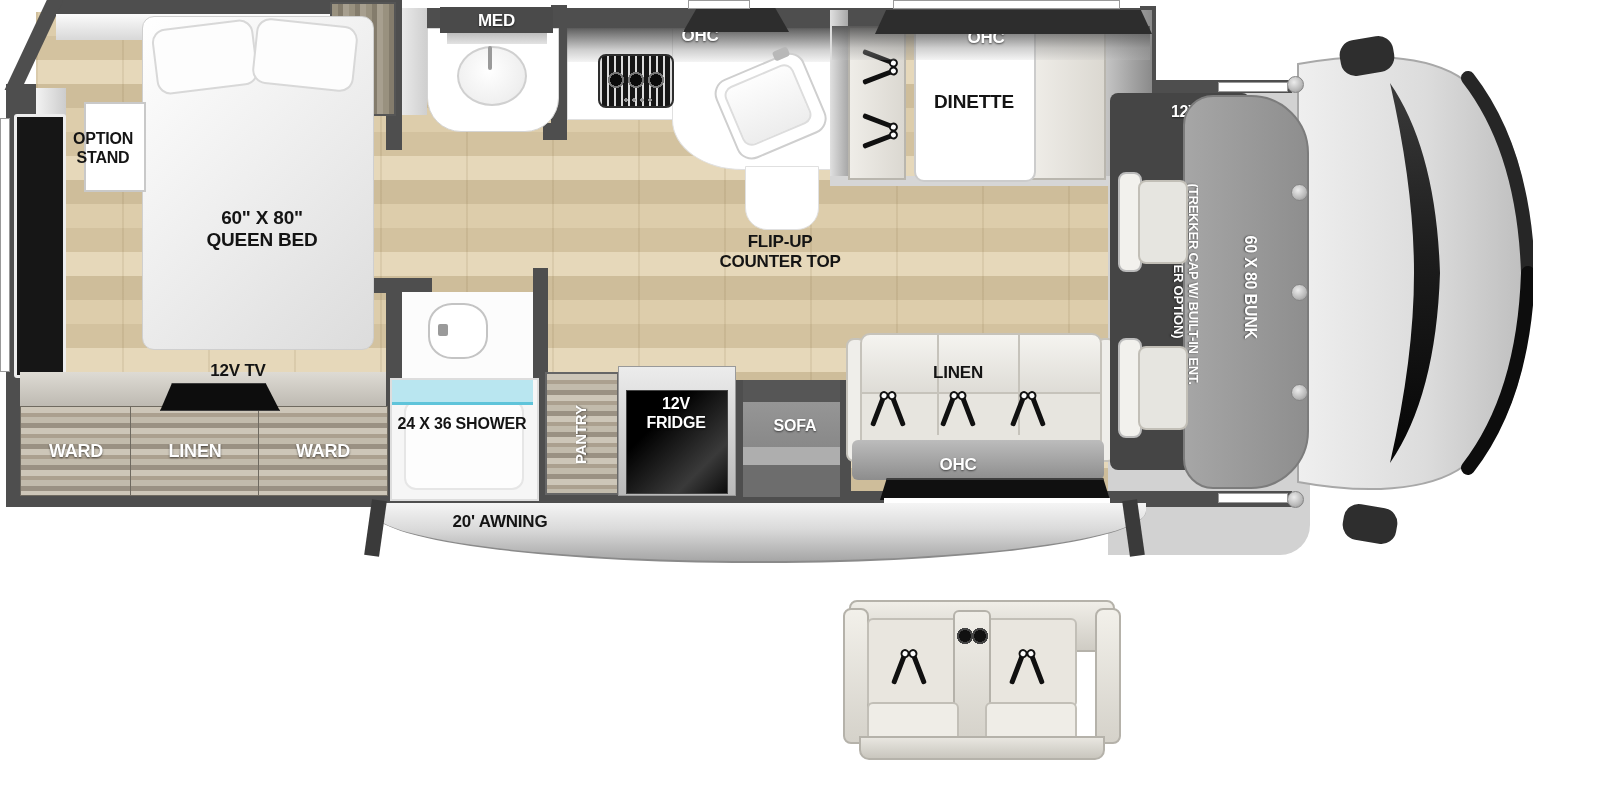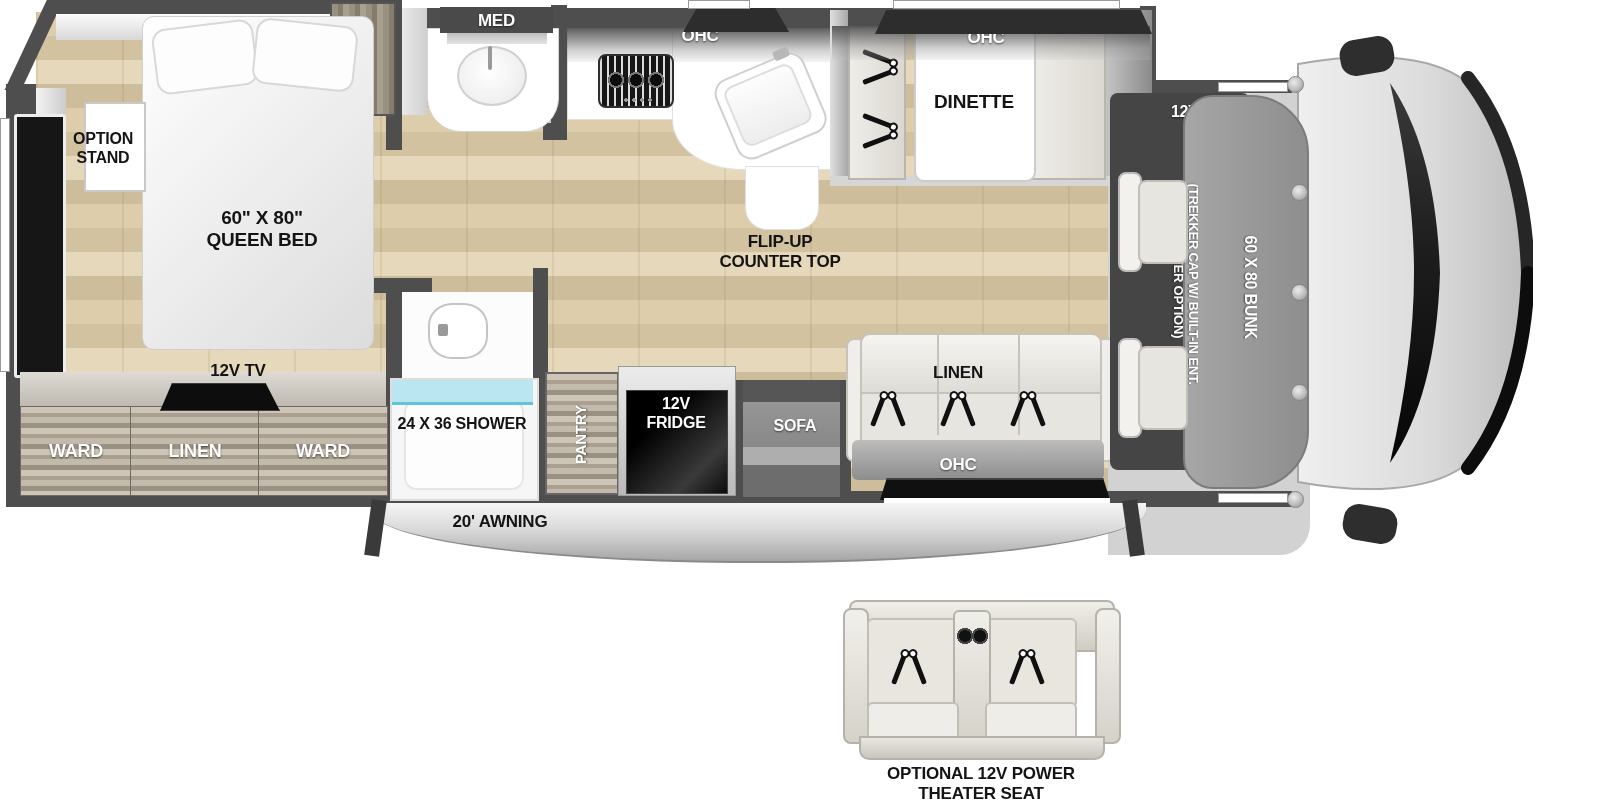--- a/index.html
+++ b/index.html
@@ -243,15 +243,14 @@
     <div class="abs" style="left:16px;top:140px;width:242px;height:20px;background:linear-gradient(#e8e6e0,#c9c6be);border:2px solid #b5b2aa;border-radius:0 0 10px 10px"></div>
     <div class="belt" style="left:44px;top:50px">
         <i class="l"></i>
         <i class="r"></i>
       </div>
     <div class="belt" style="left:162px;top:50px">
         <i class="l"></i>
         <i class="r"></i>
       </div>
   </div>
-  <div class="lbl" style="left:851px;top:764px;width:260px">OPTIONAL 12V POWER THEATER SEAT</div>
 
 </div>
 
 </body></html>

